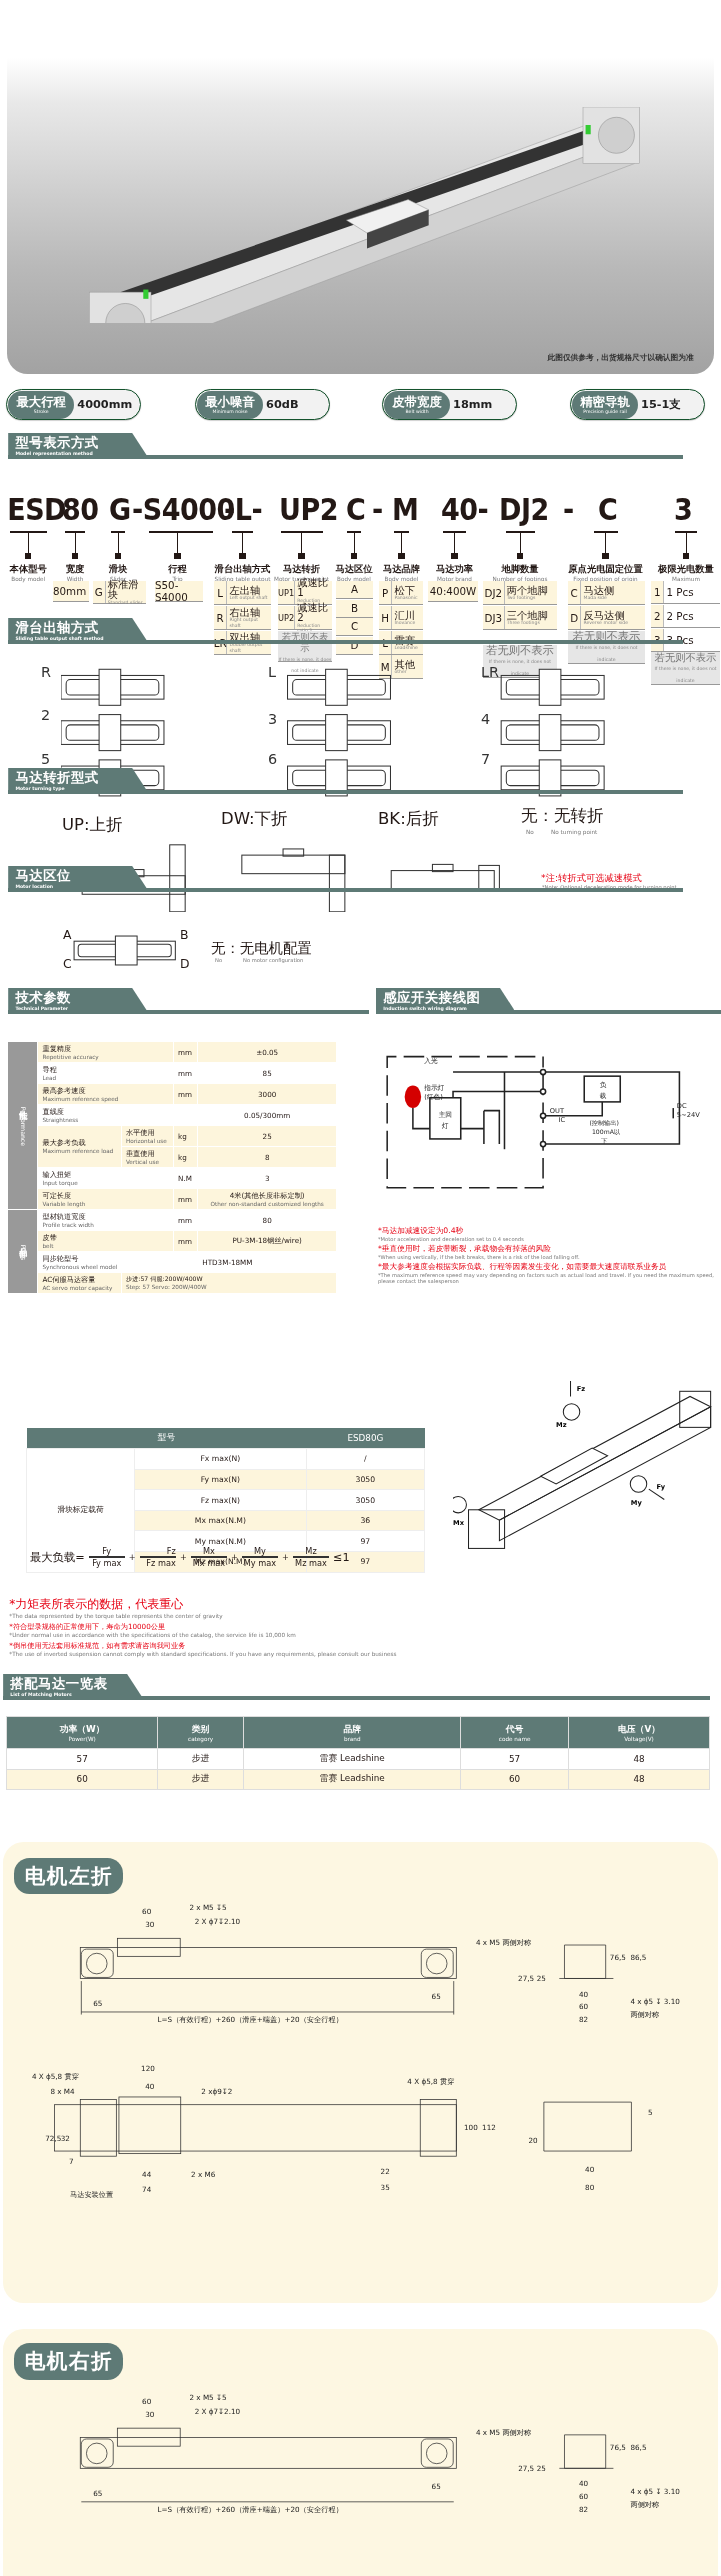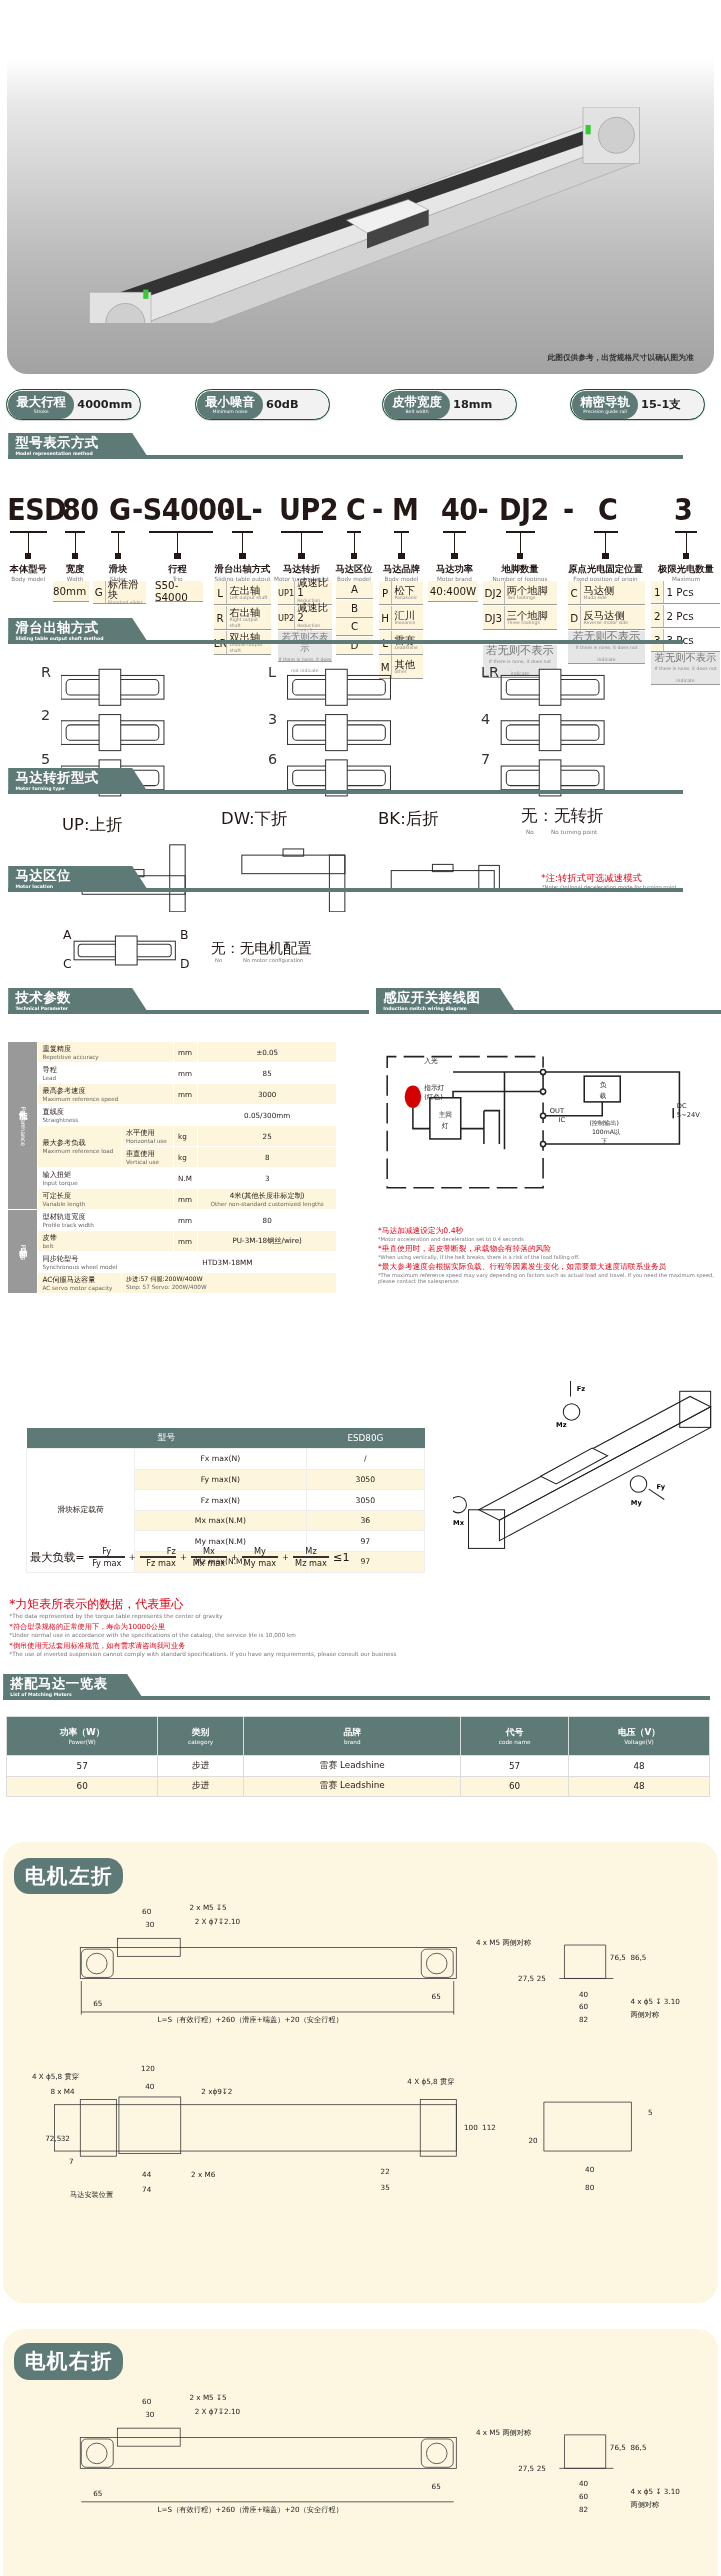--- a/index.html
+++ b/index.html
@@ -39,21 +39,21 @@
 
 table{border-collapse:collapse}
 .tp td{border:1px solid #fff;padding:1px 4.1px;font-size:7.2px;height:21px}
 .tp .y{background:#fdf5dc}
 .tp .w{background:#fff}
 .tp td small{display:block;font-size:5.7px;color:#666;line-height:6.2px}
 .tp .side{background:#999;color:#fff;font-weight:bold;text-align:center;width:14.4px;font-size:8.2px;writing-mode:vertical-rl}
 .ld td{border:0.5px solid #eee;text-align:center;font-size:7.7px;height:20.6px}
 .ld th{background:#5e7a76;color:#fff;font-size:8.8px;height:20.6px;font-weight:normal}
 .mt td{border:0.5px solid #ddd;text-align:center;font-size:8.8px;height:20.6px}
-.mt th{background:#5e7a76;color:#fff;font-size:8.8px;border:0.5px solid #ddd;height:39px}
+.mt th{background:#5e7a76;color:#fff;font-size:8.8px;border:0.5px solid #ddd;height:32px}
 .mt th small{display:block;font-size:5.7px;font-weight:normal}
 .red{color:#e60012;font-weight:normal}
 .grey{color:#777}
 .panel{position:absolute;left:3.1px;width:715px;background:#fdf7e2;border-radius:20.6px}
 .panel .badge{position:absolute;left:11.3px;background:#5e7a76;color:#fff;font-size:20.6px;font-weight:bold;border-radius:15.5px;padding:4.1px 10.3px;letter-spacing:1.5px}
 </style>
 </head>
 <body style="height:2828px">
 
 <div class="hero">

